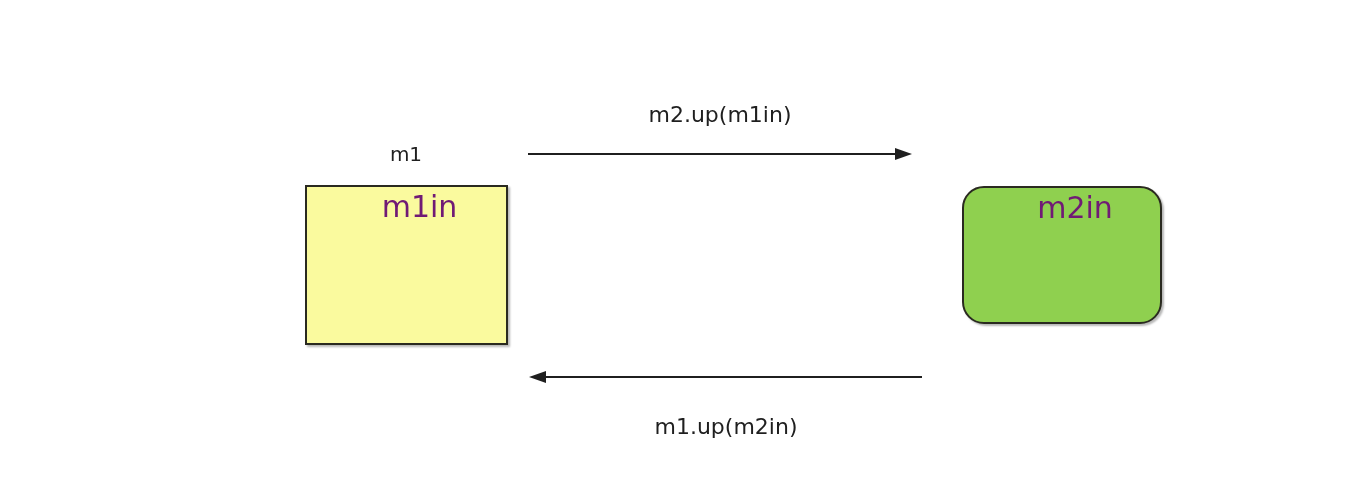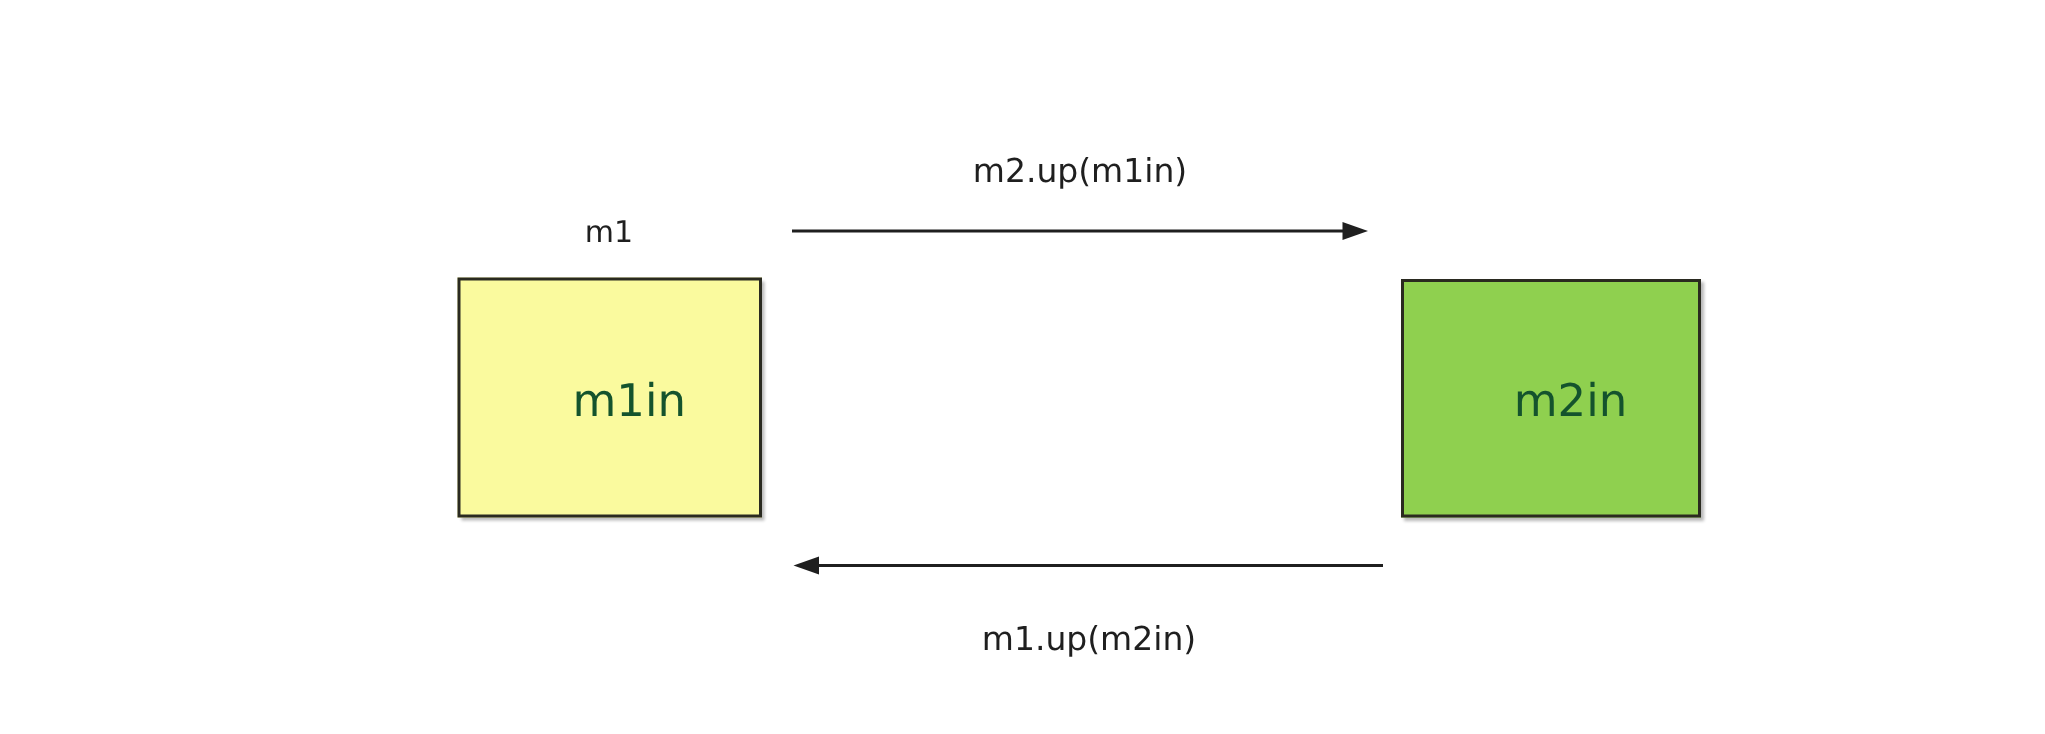--- a/index.html
+++ b/index.html
@@ -25,37 +25,37 @@
     white-space: nowrap;
   }
   .node-title.m1 { left: 305px; top: 136px; width: 202px; }
   .node-title.m2 { left: 962px; top: 137px; width: 199px; }
 
   .node-box {
     position: absolute;
     border: 2px solid #2a2a20;
     box-sizing: border-box;
     display: flex;
-    align-items: center;
     justify-content: center;
     font-size: 30px;
-    color: #14532d;
+    color: #701a75;
     box-shadow: 2px 2px 2px rgba(0,0,0,0.28);
   }
   .node-box .node-content {
     transform: translate(13px, 2px);
     white-space: nowrap;
   }
   .node-box.m1 {
     left: 305px; top: 185px; width: 203px; height: 160px;
     background: #fafa9e;
   }
   .node-box.m2 {
-    left: 934px; top: 186px; width: 200px; height: 159px;
+    left: 962px; top: 186px; width: 200px; height: 138px;
     background: #8fd04f;
+    border-radius: 22px;
   }
 
   .edge-label {
     position: absolute;
     font-size: 22px;
     line-height: 38px;
     text-align: center;
     color: #1f1f1f;
     white-space: nowrap;
   }

